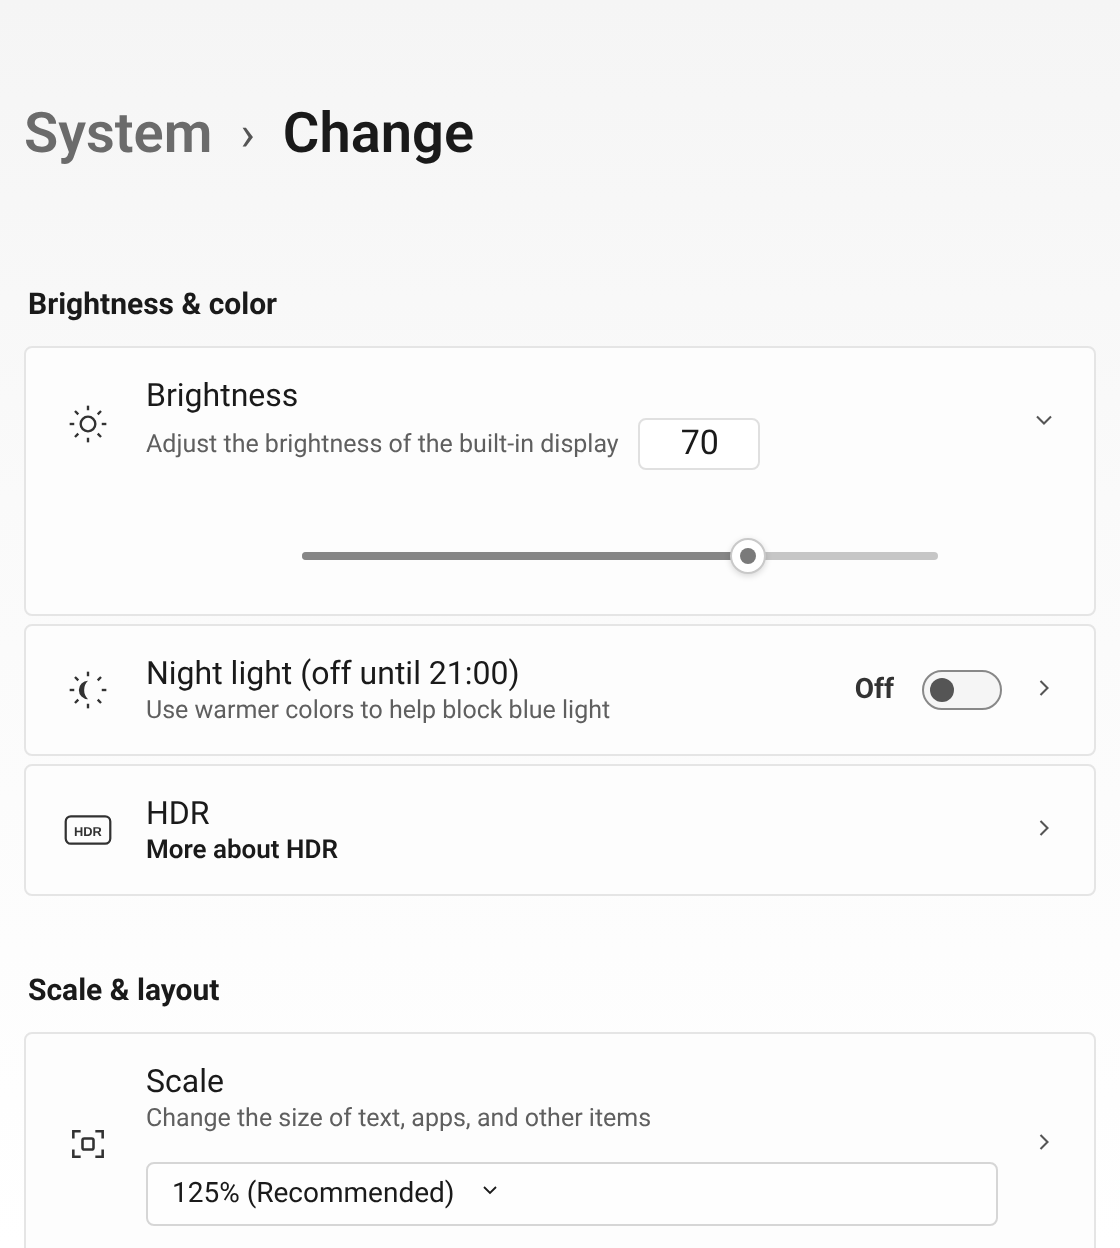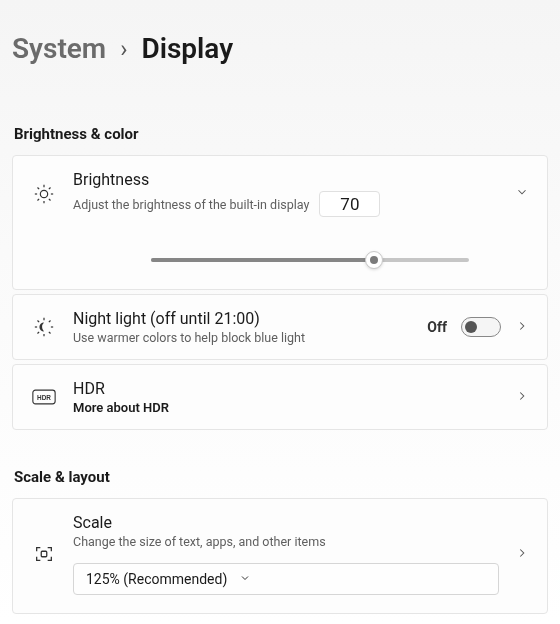--- a/index.html
+++ b/index.html
@@ -14,20 +14,21 @@
   }
   .page {
     padding: 32px 12px 0 12px;
   }
   .breadcrumb {
     display: flex;
     align-items: center;
     gap: 14px;
     padding-left: 0;
     margin-bottom: 60px;
+    margin-top: 18px;
   }
   .breadcrumb-parent {
     font-size: 28px;
     font-weight: 600;
     color: #6b6b6b;
   }
   .breadcrumb-sep {
     font-size: 24px;
     font-weight: 400;
     color: #555;
@@ -209,21 +210,21 @@
   }
 </style>
 </head>
 <body>
 
 <div class="page">
 
   <div class="breadcrumb">
     <span class="breadcrumb-parent">System</span>
     <span class="breadcrumb-sep">›</span>
-    <span class="breadcrumb-current">Display</span>
+    <span class="breadcrumb-current">Change</span>
   </div>
 
   <div class="section-header">Brightness &amp; color</div>
 
   <div class="card brightness-card">
     <div class="row">
       <div class="brightness-top">
         <div class="row-icon">
           <svg width="22" height="22" viewBox="0 0 24 24" fill="none" stroke="currentColor" stroke-width="1.3">
             <circle cx="12" cy="12" r="4"></circle>

